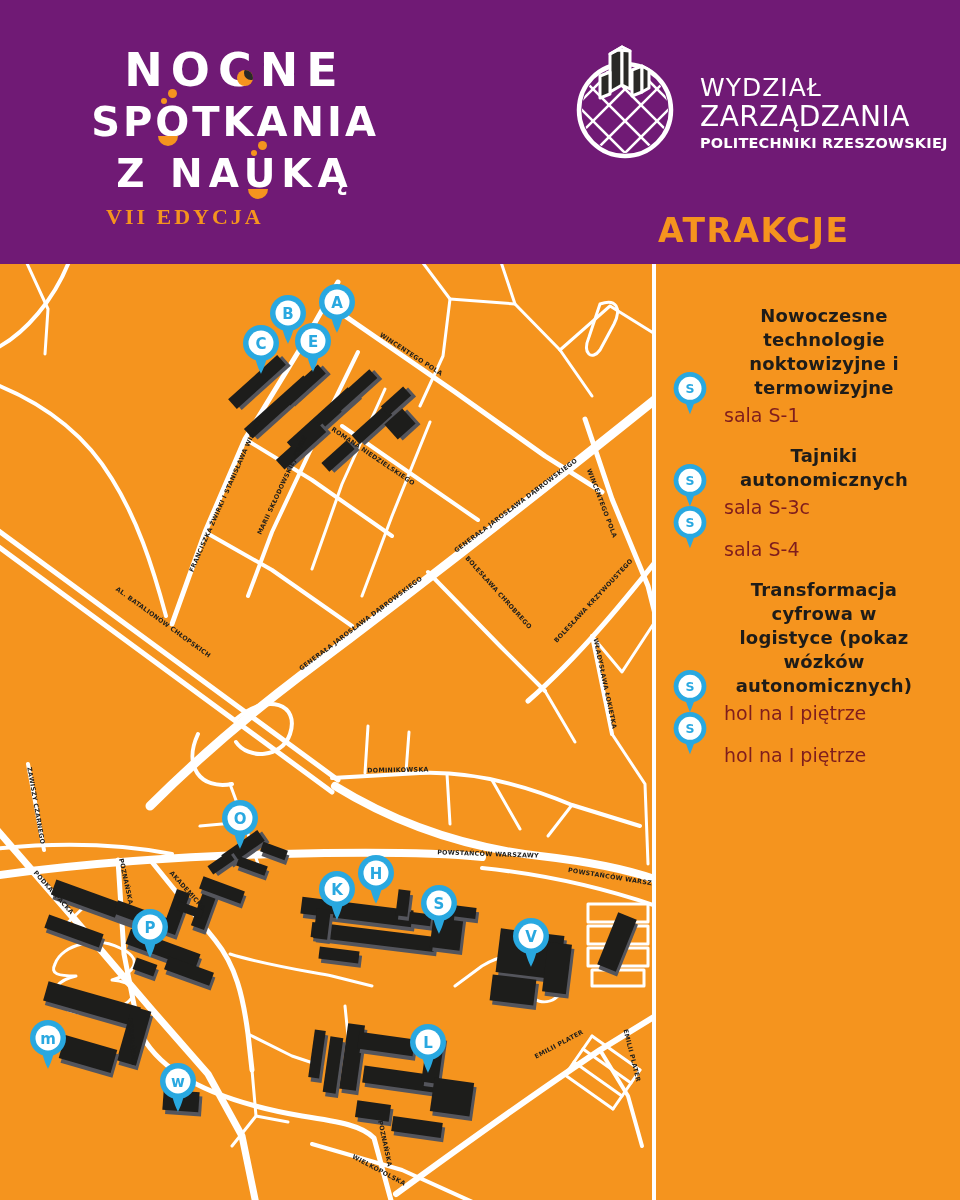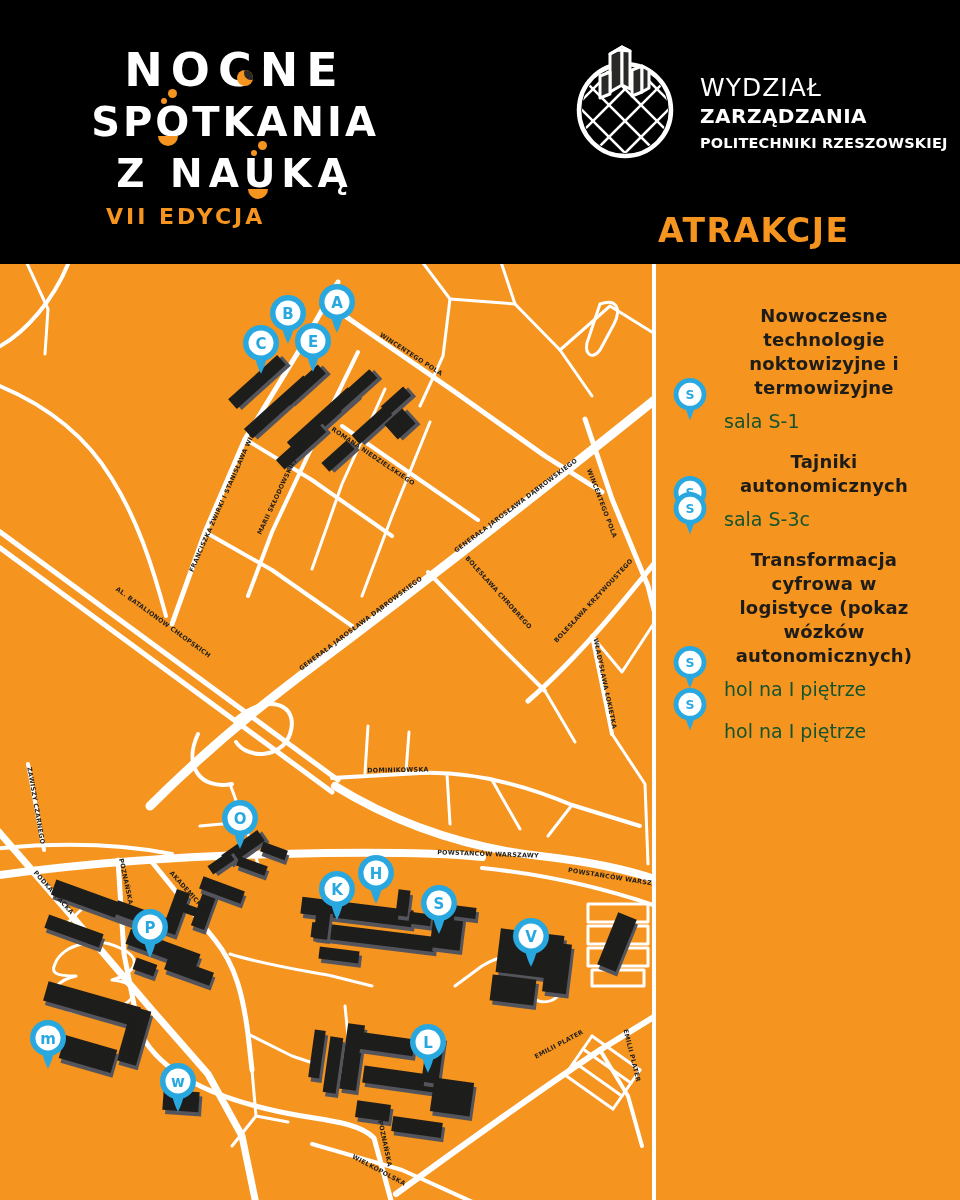--- a/index.html
+++ b/index.html
@@ -1,41 +1,41 @@
 <!DOCTYPE html>
 <html><head>
 <meta charset="utf-8">
 <style>
   html,body{margin:0;padding:0;background:#2A2927;}
   .poster{position:relative;width:960px;height:1200px;overflow:hidden;
           font-family:"DejaVu Sans",sans-serif;background:#F5941E;}
   
-  .header{position:absolute;left:0;top:0;width:960px;height:264px;background:#000000;}
+  .header{position:absolute;left:0;top:0;width:960px;height:264px;background:#701a75;}
   .event-logo{position:absolute;left:70px;top:44px;width:330px;text-align:center;
               color:#fff;font-weight:bold;}
   .el1{font-size:46px;letter-spacing:8px;line-height:53px;}
   .el2{font-size:40px;letter-spacing:3px;line-height:51px;}
   .el3{font-size:39px;letter-spacing:6px;line-height:52px;}
   .edition{margin-top:4px;text-align:left;padding-left:36px;color:#F5941E;
-           font-size:22px;letter-spacing:3px;font-weight:bold;}
+           font-size:22px;letter-spacing:3px;font-weight:bold;font-family:Liberation Serif, serif;}
   .moon{position:absolute;left:167px;top:26px;width:16px;height:16px;border-radius:50%;
         background:#F5941E;overflow:hidden;}
   .moon::after{content:"";position:absolute;left:7px;top:-4px;width:14px;height:14px;
         border-radius:50%;background:#2A2927;}
   .flask{position:absolute;}
   .liquid{position:absolute;left:0;bottom:0;width:20px;height:10px;background:#F5941E;
         border-radius:0 0 10px 10px;}
   .bub1{position:absolute;left:3px;top:-16px;width:6px;height:6px;border-radius:50%;background:#F5941E;}
   .bub2{position:absolute;left:10px;top:-25px;width:9px;height:9px;border-radius:50%;background:#F5941E;}
   .flask-o{left:88px;top:70px;width:20px;height:32px;}
   .flask-u{left:178px;top:122px;width:20px;height:33px;}
   .faculty-mark{position:absolute;left:572px;top:30px;}
   .faculty-text{position:absolute;left:700px;top:74px;color:#fff;}
   .ft1{font-size:25px;letter-spacing:1px;line-height:27px;}
-  .ft2{font-size:20px;font-weight:bold;letter-spacing:.5px;line-height:31px;}
+  .ft2{font-size:28px;font-weight:normal;letter-spacing:.5px;line-height:31px;}
   .ft3{font-size:14.5px;font-weight:bold;letter-spacing:.2px;line-height:22px;}
   .attractions-heading{position:absolute;left:658px;top:211px;color:#F5941E;
         font-size:33px;font-weight:bold;letter-spacing:1.5px;}
   .pointer{position:absolute;left:701px;top:264px;width:0;height:0;
         border-left:19px solid transparent;border-right:19px solid transparent;
         border-top:27px solid #2A2927;}
   
   .map{position:absolute;left:0;top:264px;display:block;}
   .rd{stroke:#fff;fill:none;stroke-linecap:round;stroke-linejoin:round;}
   .r3{stroke-width:3}.r4{stroke-width:4}.r5{stroke-width:5}.r6{stroke-width:6}
@@ -49,21 +49,21 @@
   .pl{font-family:"DejaVu Sans",sans-serif;font-size:15px;font-weight:bold;
       fill:#29A8E0;text-anchor:middle;}
   
   .sidebar{position:absolute;left:652px;top:264px;width:308px;height:936px;
         background:#F5941E;border-left:4px solid #fff;box-sizing:border-box;
         padding:40px 6px 0 14px;}
   .attr-item{position:relative;padding-left:54px;margin-bottom:16px;}
   .attr-pin{position:absolute;left:0;bottom:6px;}
   .attr-title{width:200px;font-weight:bold;font-size:18px;line-height:24px;
         color:#1E1C19;letter-spacing:.2px;text-align:center;}
-  .attr-loc{width:210px;font-size:19px;line-height:26px;color:#14532d;margin-top:8px;}
+  .attr-loc{width:210px;font-size:19px;line-height:26px;color:#7f1d1d;margin-top:2px;}
   .spl{font-family:"DejaVu Sans",sans-serif;font-size:13px;font-weight:bold;
       fill:#29A8E0;text-anchor:middle;}
 </style>
 </head>
 <body>
 
 <div class="poster">
 
   <div class="header">
 
@@ -528,20 +528,21 @@
       <div class="attr-loc">sala S-3c</div>
     </div>
 
     <div class="attr-item">
       <svg class="attr-pin" width="40" height="52" viewBox="-20 -19 40 54">
         <path class="pt" d="M -6,10 C -3,20 -1,24 0,27 C 1,24 3,20 6,10 Z"></path>
         <circle class="pc" r="17"></circle>
           <circle class="pw" r="12"></circle>
         <text class="spl" y="4.5">S</text>
       </svg>
+      <div class="attr-loc">sala S-4</div>
     </div>
 
     <div class="attr-item">
       <svg class="attr-pin" width="40" height="52" viewBox="-20 -19 40 54">
         <path class="pt" d="M -6,10 C -3,20 -1,24 0,27 C 1,24 3,20 6,10 Z"></path>
         <circle class="pc" r="17"></circle>
           <circle class="pw" r="12"></circle>
         <text class="spl" y="4.5">S</text>
       </svg>
       <div class="attr-title">Transformacja cyfrowa w logistyce (pokaz wózków autonomicznych)</div>

